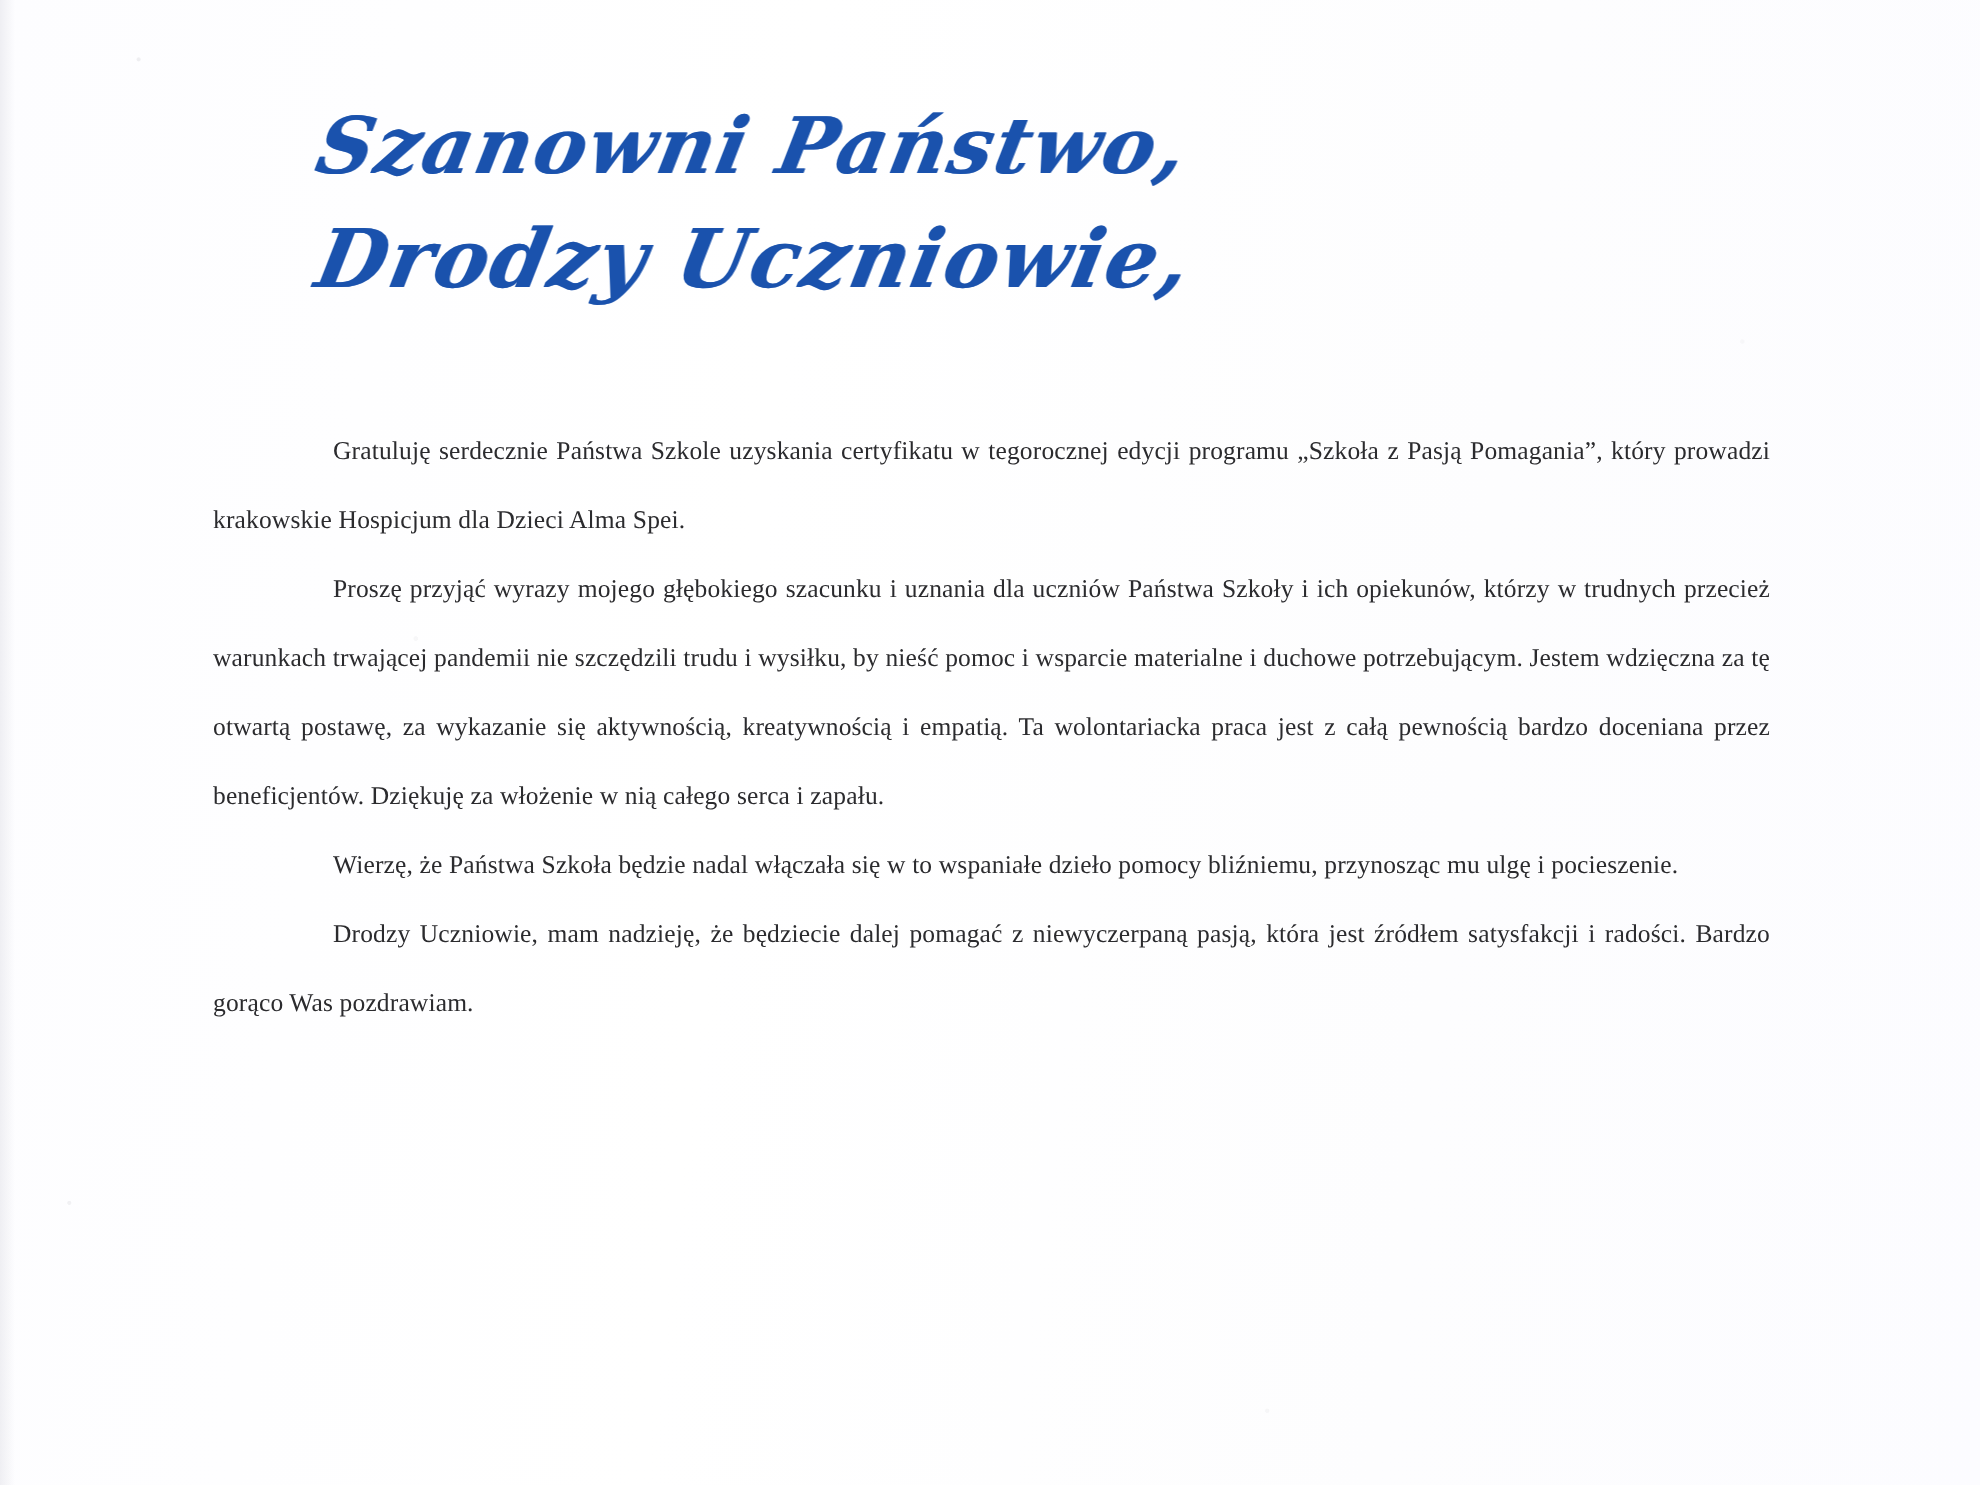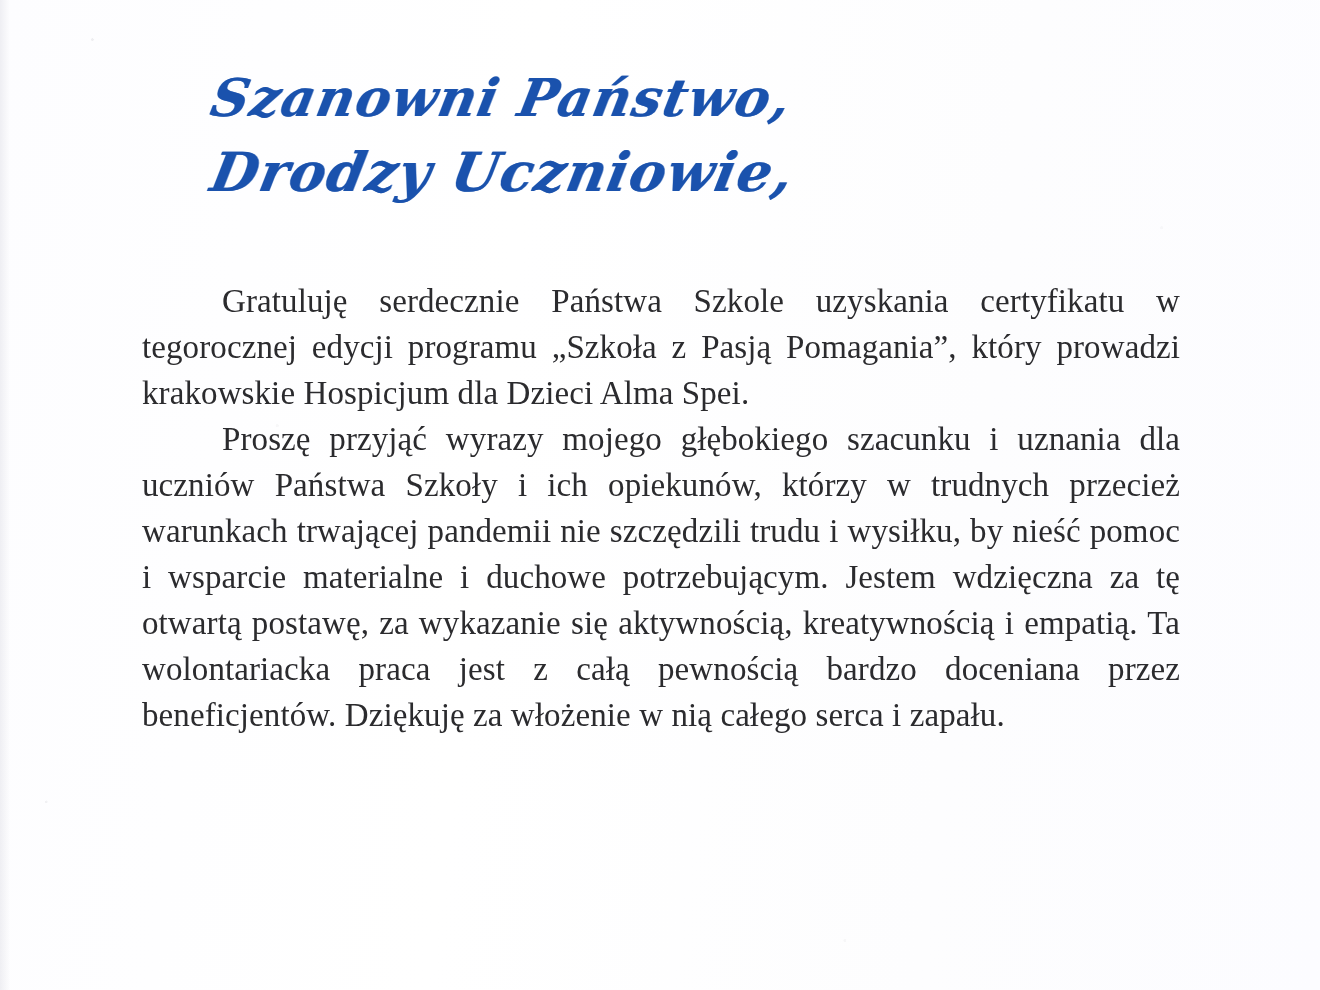--- a/index.html
+++ b/index.html
@@ -69,21 +69,21 @@
     position: absolute;
     left: 142px;
     top: 278px;
     width: 1038px;
   }
   .para {
     margin: 0;
     text-align: justify;
     text-justify: inter-word;
     text-indent: 80px;
-    font-size: 33px;
+    font-size: 17px;
     line-height: 46px;
     color: #2b2b2e;
     letter-spacing: .1px;
     -webkit-font-smoothing: none;
   }
   .para + .para {
     margin-top: 0;
     font-family: Liberation Serif, serif;
   }
   .para:last-child {
@@ -99,15 +99,17 @@
   <div class="scan-edge-left"></div>
 
   <div class="salutation">
     <div class="hand-line line-1">Szanowni Państwo,</div>
     <div class="hand-line line-2">Drodzy Uczniowie,</div>
   </div>
 
   <div class="body-text">
     <p class="para">Gratuluję serdecznie Państwa Szkole uzyskania certyfikatu w tegorocznej edycji programu „Szkoła z Pasją Pomagania”, który prowadzi krakowskie Hospicjum dla Dzieci Alma Spei.</p>
     <p class="para">Proszę przyjąć wyrazy mojego głębokiego szacunku i uznania dla uczniów Państwa Szkoły i ich opiekunów, którzy w trudnych przecież warunkach trwającej pandemii nie szczędzili trudu i wysiłku, by nieść pomoc i wsparcie materialne i duchowe potrzebującym. Jestem wdzięczna za tę otwartą postawę, za wykazanie się aktywnością, kreatywnością i empatią. Ta wolontariacka praca jest z całą pewnością bardzo doceniana przez beneficjentów. Dziękuję za włożenie w nią całego serca i zapału.</p>
+    <p class="para">Wierzę, że Państwa Szkoła będzie nadal włączała się w to wspaniałe dzieło pomocy bliźniemu, przynosząc mu ulgę i pocieszenie.</p>
+    <p class="para">Drodzy Uczniowie, mam nadzieję, że będziecie dalej pomagać z niewyczerpaną pasją, która jest źródłem satysfakcji i radości. Bardzo gorąco Was pozdrawiam.</p>
   </div>
 
 </div>
 
 </body></html>

